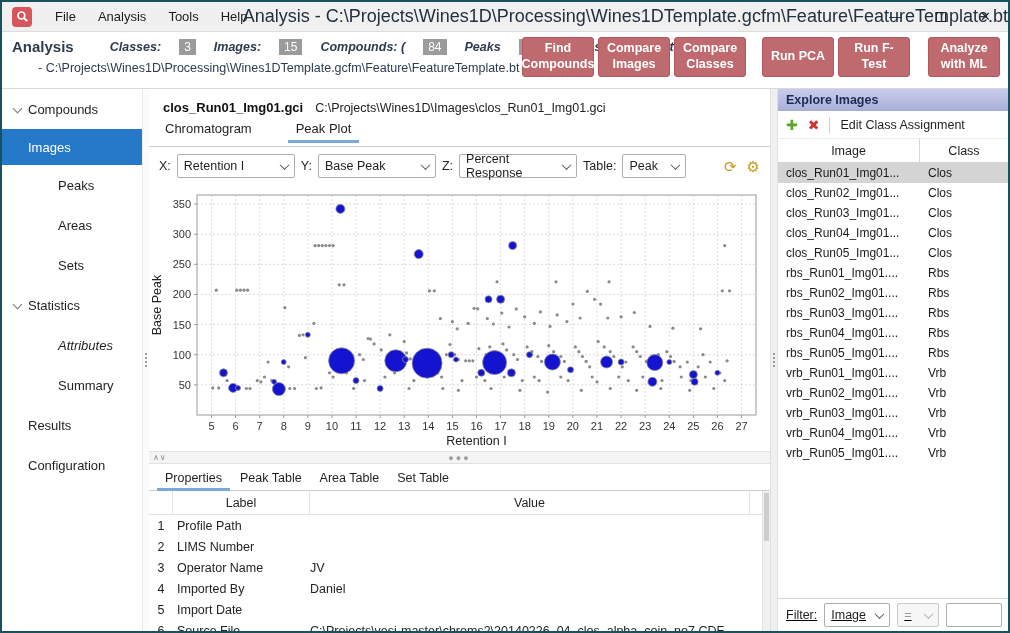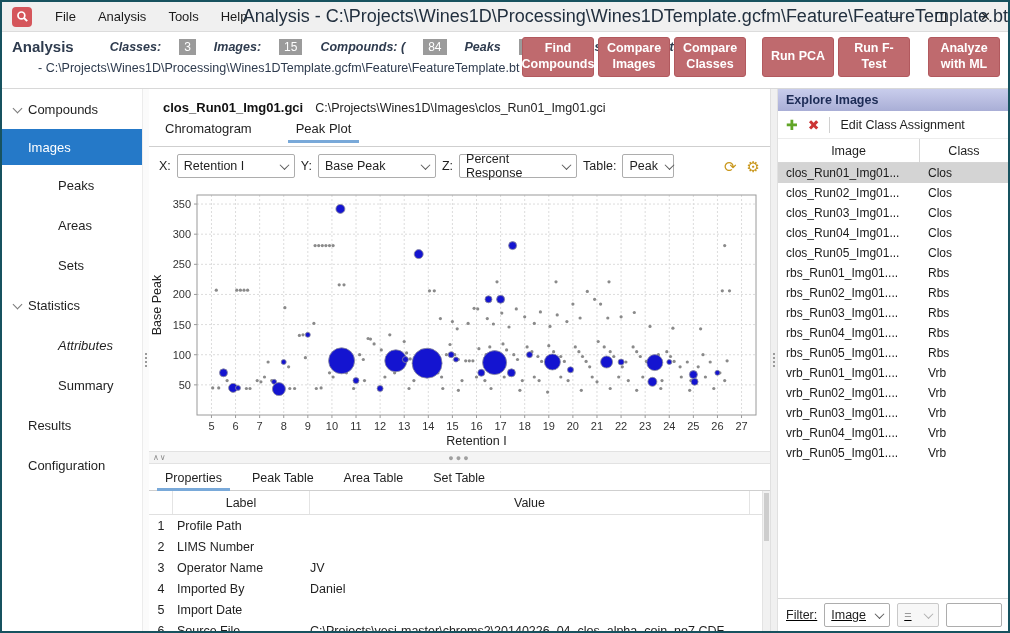--- a/index.html
+++ b/index.html
@@ -44,30 +44,30 @@
   .doc-name { font-size:13px; font-weight:bold; color:#111; }
   .doc-path { font-size:12.5px; color:#222; }
   .tabs { height:30px; display:flex; align-items:flex-start; padding-left:14px; gap:40px; border-bottom:1px solid #cfcfcf; }
   .tab { font-size:13px; color:#1f1f1f; padding:4px 2px 6px; position:relative; cursor:default; }
   .tab.active::after { content:""; position:absolute; left:-6px; right:-6px; bottom:-1px; height:3px; background:#79a9d9; }
   .controls { height:38px; display:flex; align-items:center; padding-left:10px; gap:6px; }
   .ctl-label { font-size:12.5px; color:#1f1f1f; }
   .selbox { height:24px; border:1px solid #adadad; border-radius:2px; display:flex; align-items:center; padding:0 6px; font-size:12.5px; color:#1f1f1f; background:#fff; cursor:default; }
   .selbox .sv { flex:1; }
   .dchev { width:7px; height:7px; border-left:1.4px solid #5a5a5a; border-bottom:1.4px solid #5a5a5a; transform:rotate(-45deg) translate(1px,-1px); margin-left:8px; flex:0 0 auto; }
-  .w115 { width:118px; } .w52 { width:52px; }
+  .w115 { width:118px; } .w52 { width:64px; }
   .ctl-icons { margin-left:auto; display:flex; gap:10px; padding-right:10px; }
   .gold { color:#c9971c; font-size:15px; line-height:1; }
 
   .plot-wrap { flex:1; min-height:0; position:relative; background:#fff; }
   .hsplit { height:13px; background:#f4f4f4; border-top:1px solid #e2e2e2; border-bottom:1px solid #e2e2e2; display:flex; align-items:center; position:relative; flex:0 0 auto; }
   .hs-arrows { font-size:8px; color:#8a8a8a; margin-left:4px; letter-spacing:1px; }
   .hs-dots { position:absolute; left:50%; transform:translateX(-50%); color:#a0a0a0; font-size:9px; letter-spacing:2px; }
 
-  .btabs { height:27px; display:flex; align-items:flex-end; padding-left:14px; gap:26px; border-bottom:1px solid #cfcfcf; flex:0 0 auto; }
+  .btabs { height:27px; display:flex; align-items:flex-end; padding-left:14px; gap:14px; border-bottom:1px solid #cfcfcf; flex:0 0 auto; }
   .btab { font-size:12.5px; color:#1f1f1f; padding:3px 2px 5px; position:relative; cursor:default; }
   .btab.active::after { content:""; position:absolute; left:-6px; right:-6px; bottom:-1px; height:3px; background:#79a9d9; }
 
   .props-wrap { height:140px; overflow:hidden; display:flex; flex:0 0 auto; }
   .props-table { flex:1; min-width:0; }
   .phead { display:flex; height:24px; border-bottom:1px solid #e0e0e0; }
   .phead div { font-size:12.5px; color:#1f1f1f; display:flex; align-items:center; justify-content:center; border-right:1px solid #e4e4e4; }
   .ph-num { width:24px; } .ph-label { width:137px; } .ph-value { flex:1; } .ph-tail { width:12px; border-right:none !important; }
   .prow { display:flex; height:21px; align-items:center; font-size:12.5px; color:#1f1f1f; }
   .pnum { width:24px; text-align:center; } .plabel { width:137px; padding-left:4px; } .pvalue { flex:1; white-space:nowrap; overflow:hidden; }

